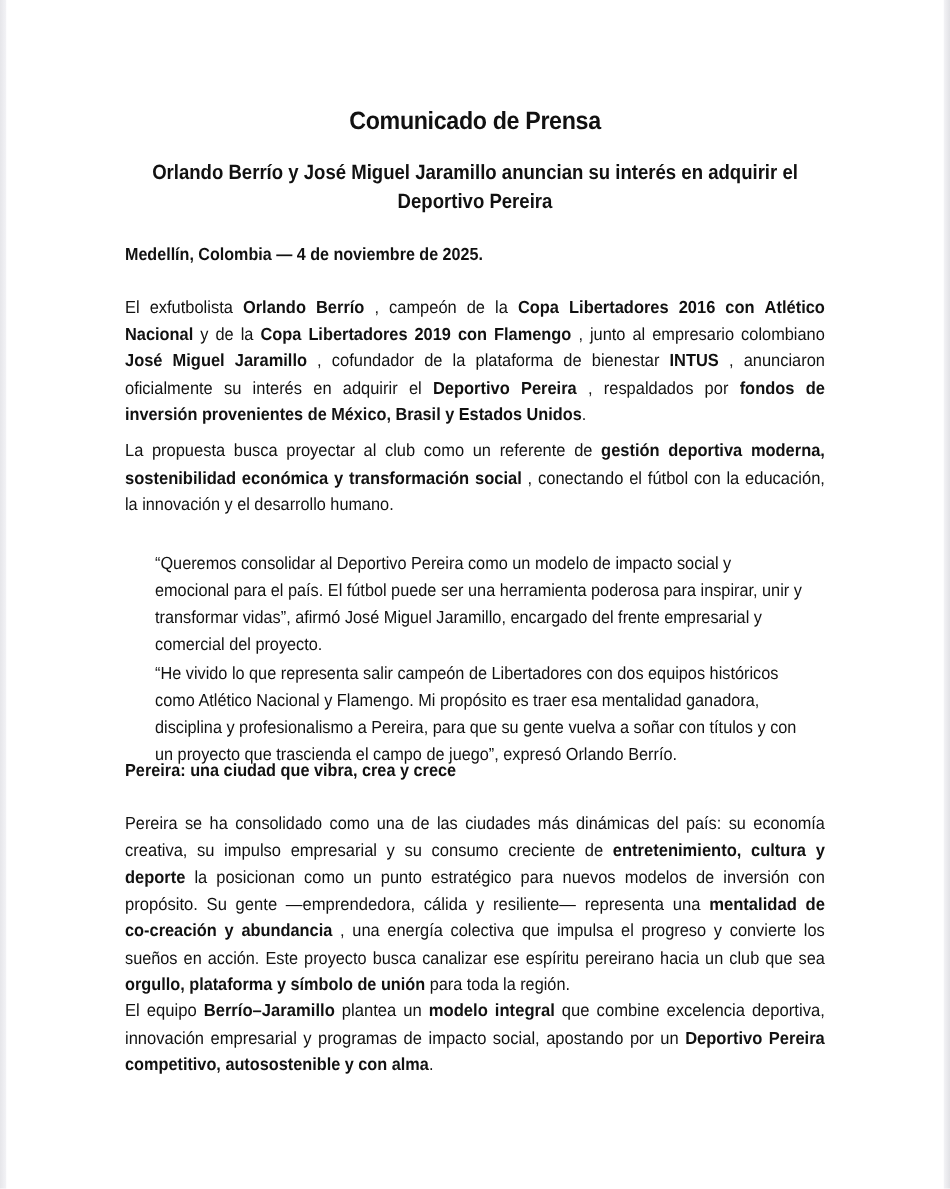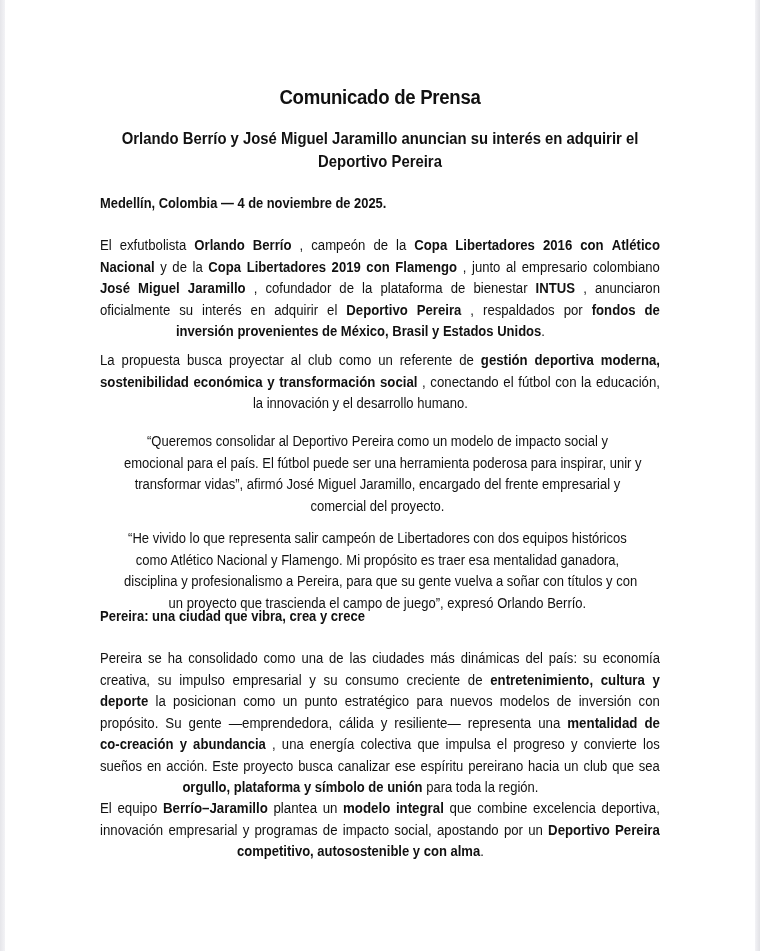--- a/index.html
+++ b/index.html
@@ -27,21 +27,21 @@
   .subtitle {
     position: absolute; left: -40px; width: 640px; top: 127px;
     text-align: center; font-size: 16.5px; font-weight: bold; line-height: 23px;
     transform: scaleX(0.9); transform-origin: center;
   }
   .dateline {
     position: absolute; left: 0; top: 195px; font-size: 14px; font-weight: bold;
     transform: scaleX(0.92); transform-origin: left;
     white-space: nowrap;
   }
-  .para { position: absolute; left: 0; width: 560px; font-size: 14px; text-align: center; }
+  .para { position: absolute; left: 0; width: 560px; font-size: 14px; }
   .para.quote { left: 24px; width: 545px; }
   .line {
     height: 21.5px; line-height: 21.5px; white-space: nowrap;
     transform-origin: left;
   }
   .line.justify {
     display: flex; justify-content: space-between;
   }
   .word { white-space: pre; }
   .b { font-weight: bold; }
@@ -155,21 +155,21 @@
         <span class="word">,</span>
         <span class="word">conectando</span>
         <span class="word">el</span>
         <span class="word">fútbol</span>
         <span class="word">con</span>
         <span class="word">la</span>
         <span class="word">educación,</span>
       </div>
       <div class="line" style="transform: scaleX(0.93);"><span class="word">la innovación y el desarrollo humano.</span></div>
     </div>
-  <div class="para quote" id="p-q1" style="top:431px">
+  <div class="para quote" id="p-q1" style="top:440px">
       <div class="line" style="transform: scaleX(0.93);"><span class="word">“Queremos consolidar al Deportivo Pereira como un modelo de impacto social y</span></div>
       <div class="line" style="transform: scaleX(0.93);"><span class="word">emocional para el país. El fútbol puede ser una herramienta poderosa para inspirar, unir y</span></div>
       <div class="line" style="transform: scaleX(0.93);"><span class="word">transformar vidas”, afirmó José Miguel Jaramillo, encargado del frente empresarial y</span></div>
       <div class="line" style="transform: scaleX(0.93);"><span class="word">comercial del proyecto.</span></div>
     </div>
   <div class="para quote" id="p-q2" style="top:528px">
       <div class="line" style="transform: scaleX(0.93);"><span class="word">“He vivido lo que representa salir campeón de Libertadores con dos equipos históricos</span></div>
       <div class="line" style="transform: scaleX(0.93);"><span class="word">como Atlético Nacional y Flamengo. Mi propósito es traer esa mentalidad ganadora,</span></div>
       <div class="line" style="transform: scaleX(0.93);"><span class="word">disciplina y profesionalismo a Pereira, para que su gente vuelva a soñar con títulos y con</span></div>
       <div class="line" style="transform: scaleX(0.93);"><span class="word">un proyecto que trascienda el campo de juego”, expresó Orlando Berrío.</span></div>

